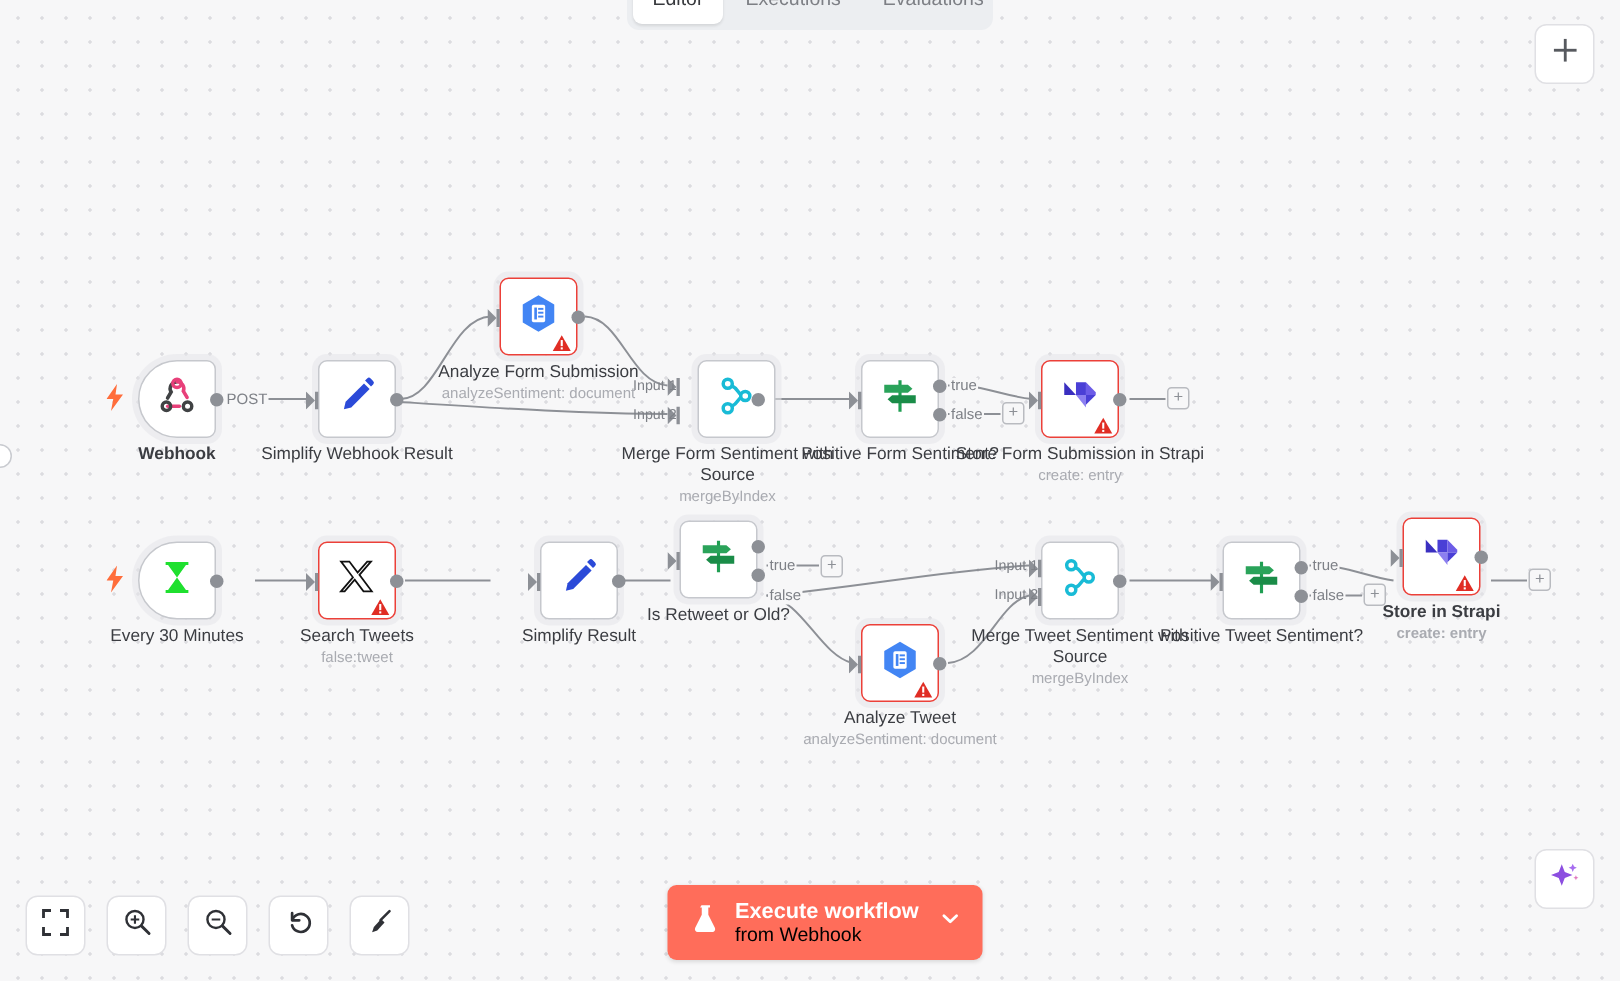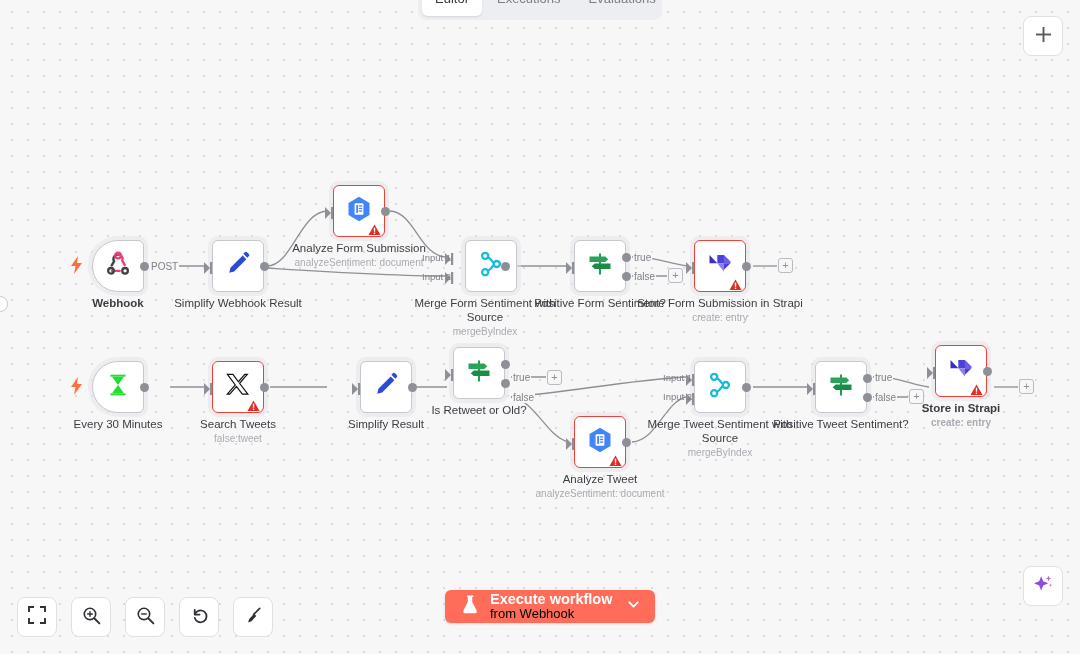--- a/index.html
+++ b/index.html
@@ -67,21 +67,21 @@
     display: flex;
     gap: 14px;
     z-index: 25;
   }
   #zoom-toolbar .sqbtn { position: static; }
 
   
   #execute-button {
     position: absolute;
     left: 445px; top: 590px;
-    height: 33px;
+    height: 50px;
     background: #ff6d5a;
     border-radius: 6px;
     display: flex;
     align-items: center;
     padding: 0 14px 0 16px;
     gap: 10px;
     color: #ffffff;
     cursor: pointer;
     z-index: 25;
     box-shadow: 0 1px 3px rgba(0,0,0,0.12);

